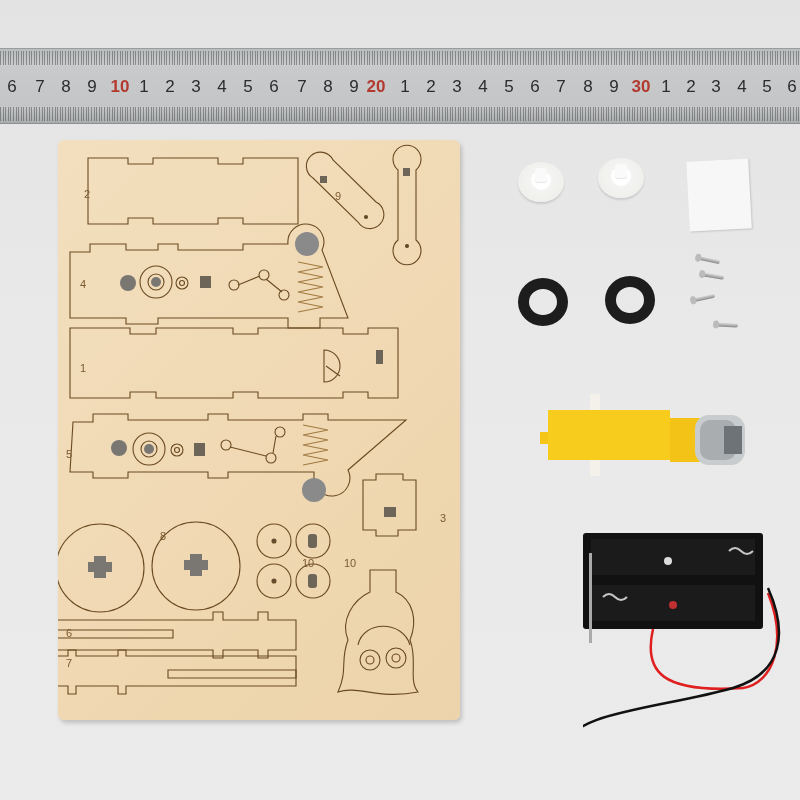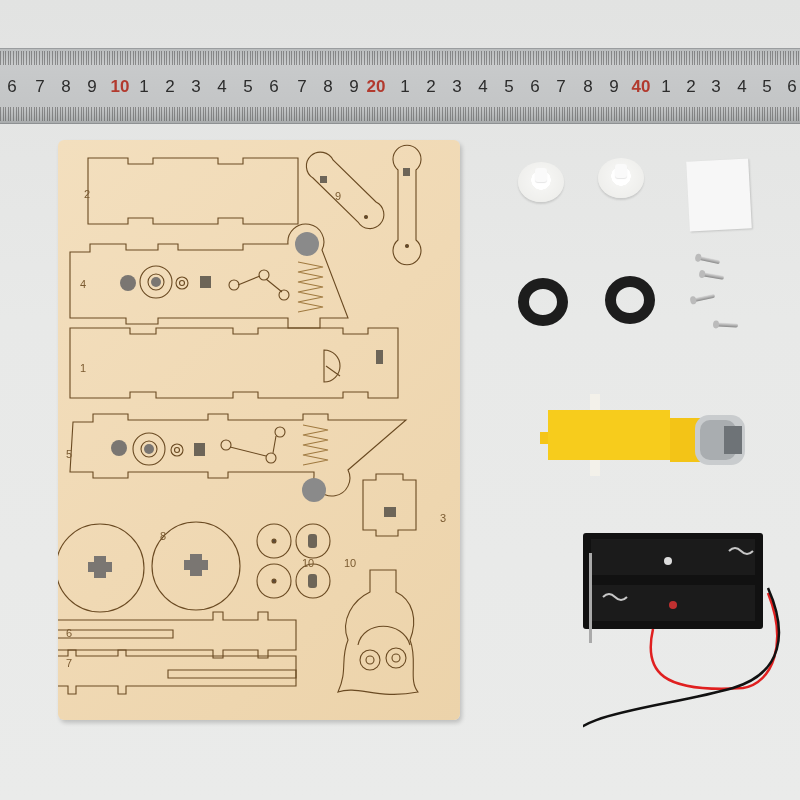--- a/index.html
+++ b/index.html
@@ -51,21 +51,21 @@
         <span class="ruler-num red" style="left: 376px;">20</span>
         <span class="ruler-num" style="left: 405px;">1</span>
         <span class="ruler-num" style="left: 431px;">2</span>
         <span class="ruler-num" style="left: 457px;">3</span>
         <span class="ruler-num" style="left: 483px;">4</span>
         <span class="ruler-num" style="left: 509px;">5</span>
         <span class="ruler-num" style="left: 535px;">6</span>
         <span class="ruler-num" style="left: 561px;">7</span>
         <span class="ruler-num" style="left: 588px;">8</span>
         <span class="ruler-num" style="left: 614px;">9</span>
-        <span class="ruler-num red" style="left: 641px;">40</span>
+        <span class="ruler-num red" style="left: 641px;">30</span>
         <span class="ruler-num" style="left: 666px;">1</span>
         <span class="ruler-num" style="left: 691px;">2</span>
         <span class="ruler-num" style="left: 716px;">3</span>
         <span class="ruler-num" style="left: 742px;">4</span>
         <span class="ruler-num" style="left: 767px;">5</span>
         <span class="ruler-num" style="left: 792px;">6</span>
       </div>
   </div>
 
   <div class="board">

